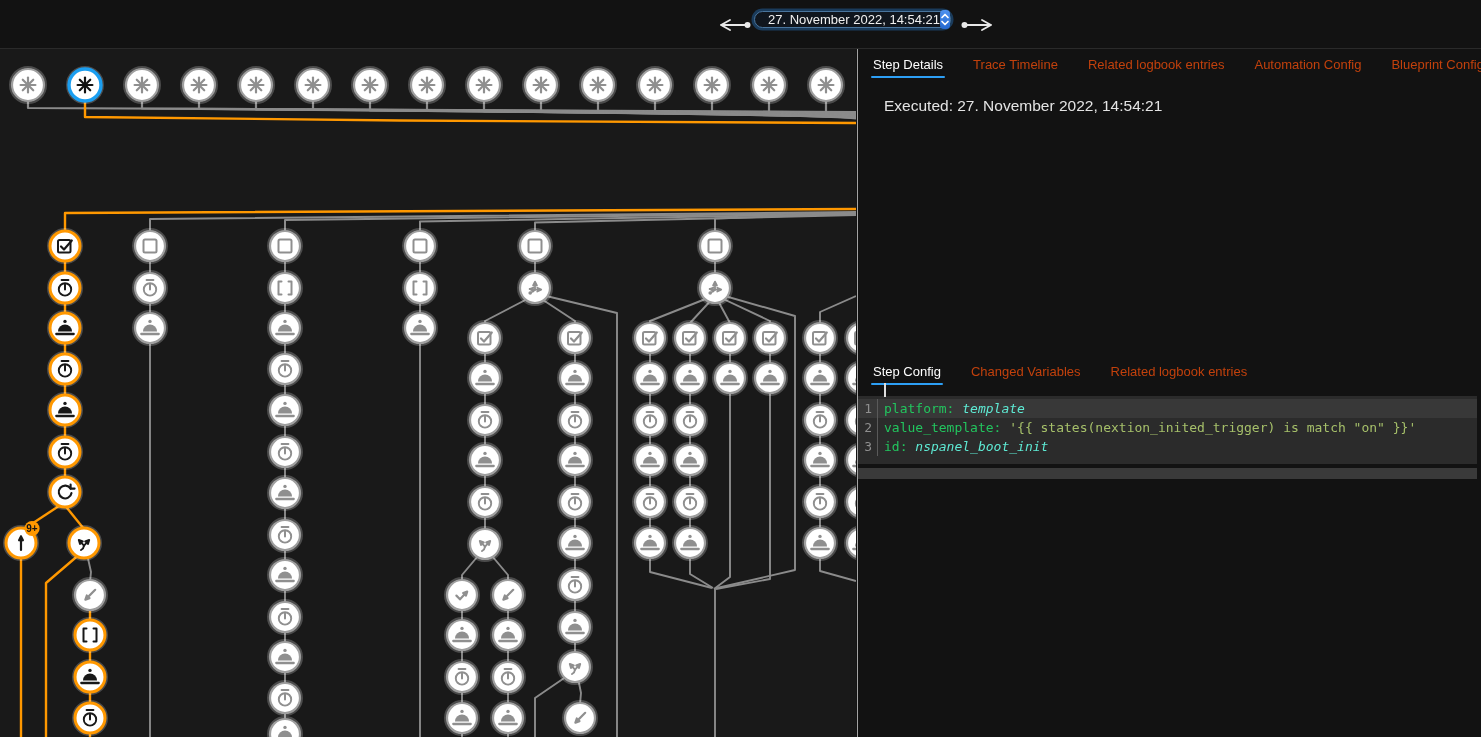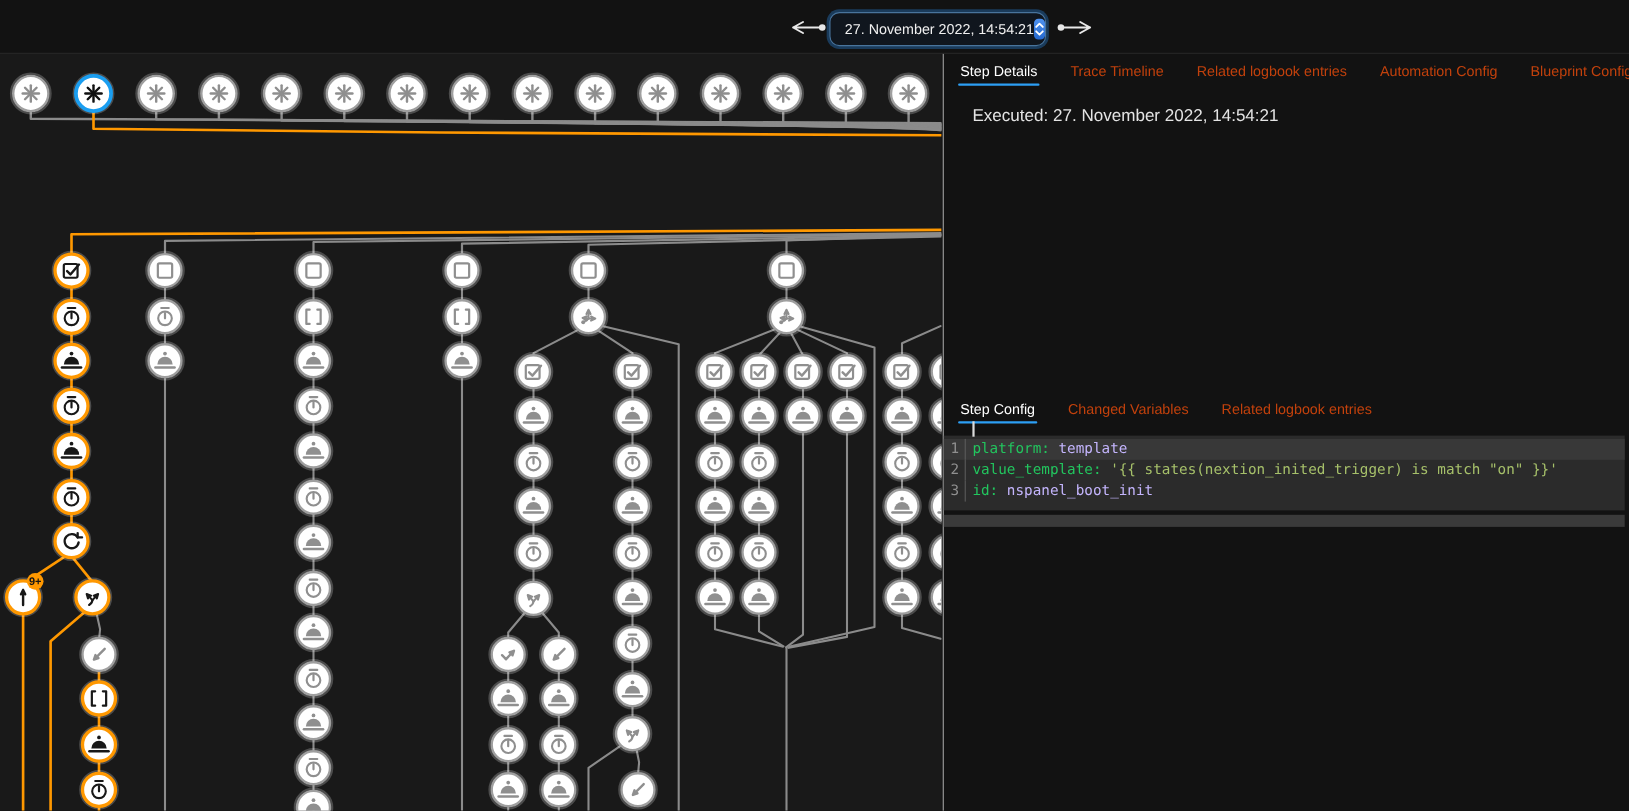--- a/index.html
+++ b/index.html
@@ -5,21 +5,21 @@
   * { margin:0; padding:0; box-sizing:border-box; }
   html,body { width:1481px; height:737px; overflow:hidden; background:#141414;
               font-family:"Liberation Sans", sans-serif; }
 
   
   .toolbar { position:absolute; top:0; left:0; right:0; height:49px;
              background:#121212; border-bottom:1px solid #2a2a2a; }
   .nav-btn { position:absolute; background:none; border:none; cursor:pointer; padding:2px; }
   .nav-btn.prev { left:716px; top:16px; }
   .nav-btn.next { left:958px; top:16px; }
-  .trace-select { position:absolute; left:754px; top:11px; width:197px; height:31px;
+  .trace-select { position:absolute; left:754px; top:11px; width:197px; height:17px;
                   display:flex; align-items:center; justify-content:space-between;
                   background:#10161e; border:1.5px solid #49749c; border-radius:9px;
                   box-shadow:0 0 0 2.5px rgba(32,92,152,.55); cursor:pointer;
                   padding:0 5px 0 13px; }
   .trace-select .val { color:#f0f0f0; font-size:13px; white-space:nowrap; }
   .stepper { width:17px; height:19px; border-radius:4px;
              background:linear-gradient(#4f92ef,#2468cf);
              display:flex; align-items:center; justify-content:center; }
 
   
@@ -43,21 +43,21 @@
   .codewrap { position:relative; margin-top:9px; background:#2b2b2b; padding:3px 0 8px 0; }
   .cursor { position:absolute; left:26px; top:-13px; width:1.5px; height:14px; background:#dcdcdc; }
   .code-line { display:flex; height:19px; line-height:19px;
                font-family:"DejaVu Sans Mono", monospace; font-size:13px; }
   .code-line.active { background:#383838; }
   .gutter { width:20px; text-align:right; padding-right:5px; color:#8f8f8f;
             border-right:1px solid #5a5a5a; flex:none; }
   .code  { padding-left:6px; white-space:pre; }
   .tok-key   { color:#22c55e; }
   .tok-str   { color:#a6c06a; }
-  .tok-plain { color:#c4b5fd; }
+  .tok-plain { color:#5eead4;font-style:italic; }
   .hscroll { height:11px; background:#3a3a3a; margin-top:4px; }
 </style>
 </head>
 <body>
 
 <div class="toolbar">
   <button class="nav-btn prev">
     <span>
       <svg width="34" height="14" viewBox="0 0 34 14">
         <path d="M3 7 L12 2 M3 7 L12 12 M3 7 H27" stroke="#e8e8e8" stroke-width="1.8" fill="none" stroke-linecap="round"></path>

